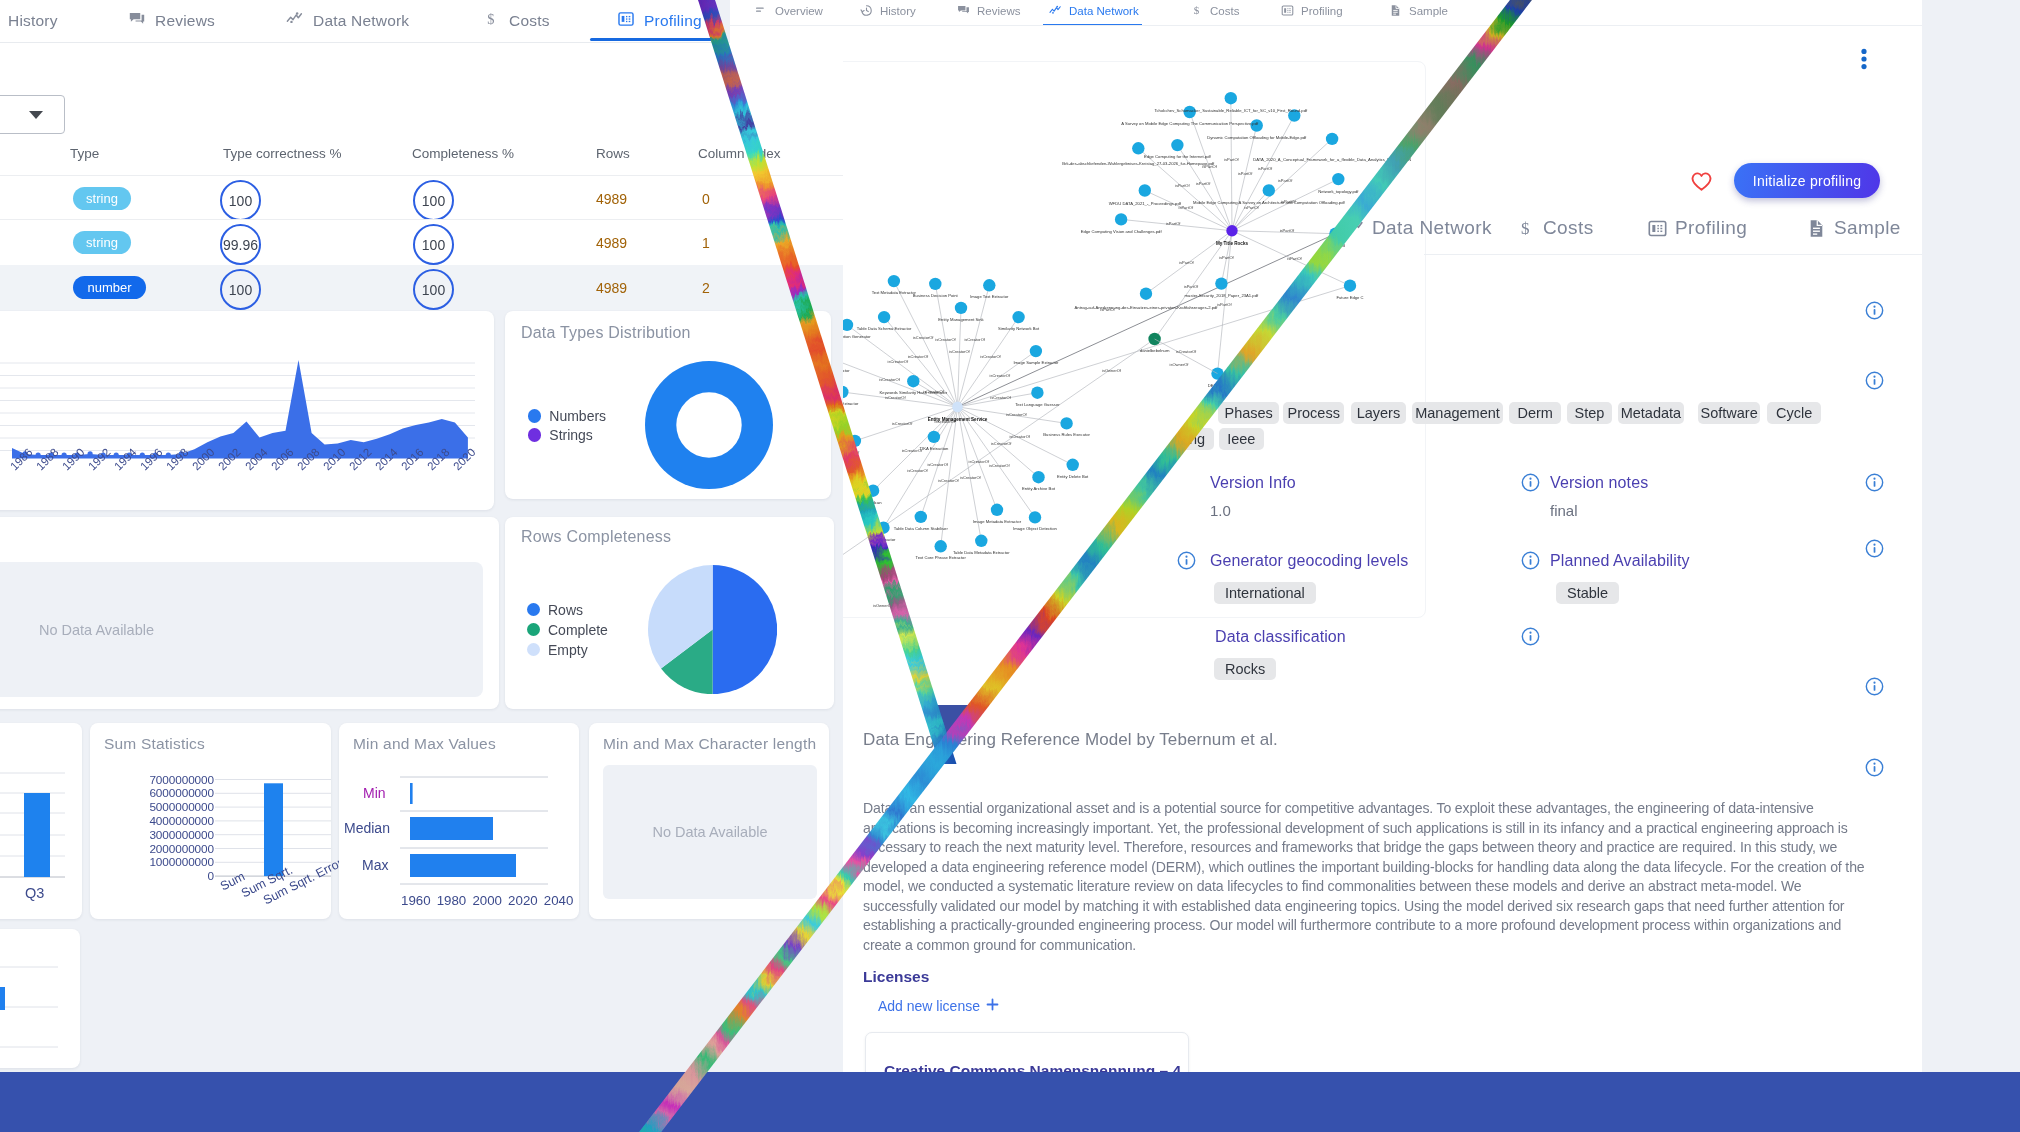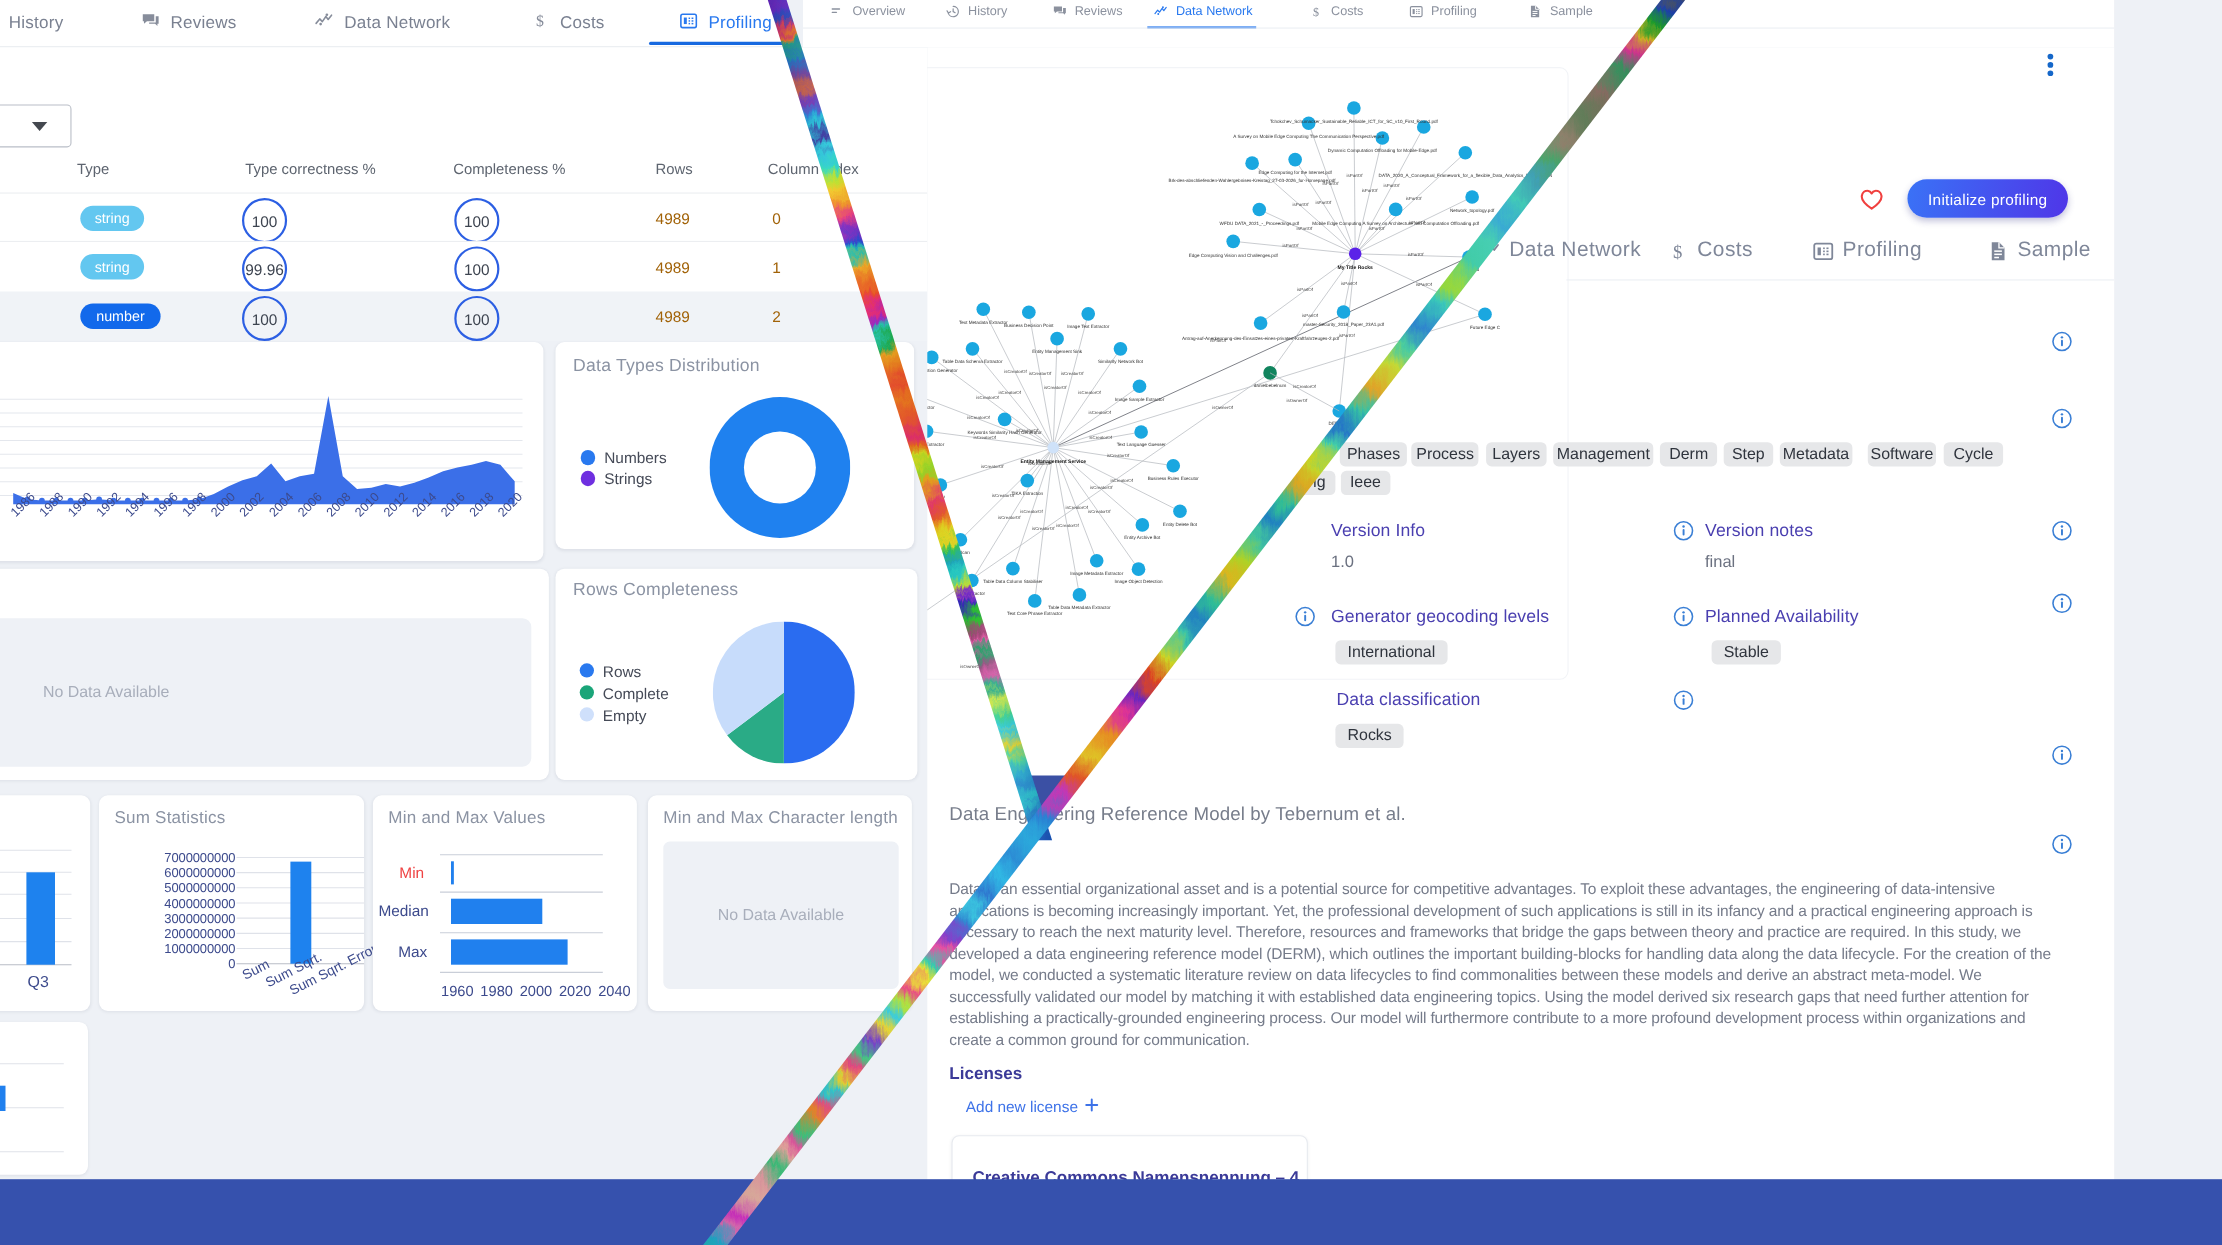--- a/index.html
+++ b/index.html
@@ -293,21 +293,21 @@
         <g stroke="#c9ced8" stroke-width="1">
           <line x1="61" y1="54" x2="209" y2="54"></line>
             <line x1="61" y1="88" x2="209" y2="88"></line>
           <line x1="61" y1="125" x2="209" y2="125"></line>
             <line x1="61" y1="161" x2="209" y2="161"></line>
         </g>
         <rect x="71" y="60" width="2.6" height="21" fill="#2080ee"></rect>
         <rect x="71" y="94" width="83" height="23" fill="#2080ee"></rect>
         <rect x="71" y="131" width="106" height="23" fill="#2080ee"></rect>
       </svg>
-      <div class="abs" style="left:24px;top:62px;font-size:14px;color:#ef4444;">Min</div>
+      <div class="abs" style="left:24px;top:62px;font-size:14px;color:#a21caf;">Min</div>
       <div class="abs" style="left:5px;top:97px;font-size:14px;color:#3c4a8c;">Median</div>
       <div class="abs" style="left:23px;top:134px;font-size:14px;color:#3c4a8c;">Max</div>
       <div id="mmx" style="position:absolute;left:0;top:0;width:240px;height:196px;">
           <span class="abs" style="left:62.0px;top:170px;font-size:13.3px;color:#3c4a8c;">1960</span>
           <span class="abs" style="left:97.7px;top:170px;font-size:13.3px;color:#3c4a8c;">1980</span>
           <span class="abs" style="left:133.4px;top:170px;font-size:13.3px;color:#3c4a8c;">2000</span>
           <span class="abs" style="left:169.1px;top:170px;font-size:13.3px;color:#3c4a8c;">2020</span>
           <span class="abs" style="left:204.8px;top:170px;font-size:13.3px;color:#3c4a8c;">2040</span>
         </div>
     </div>

